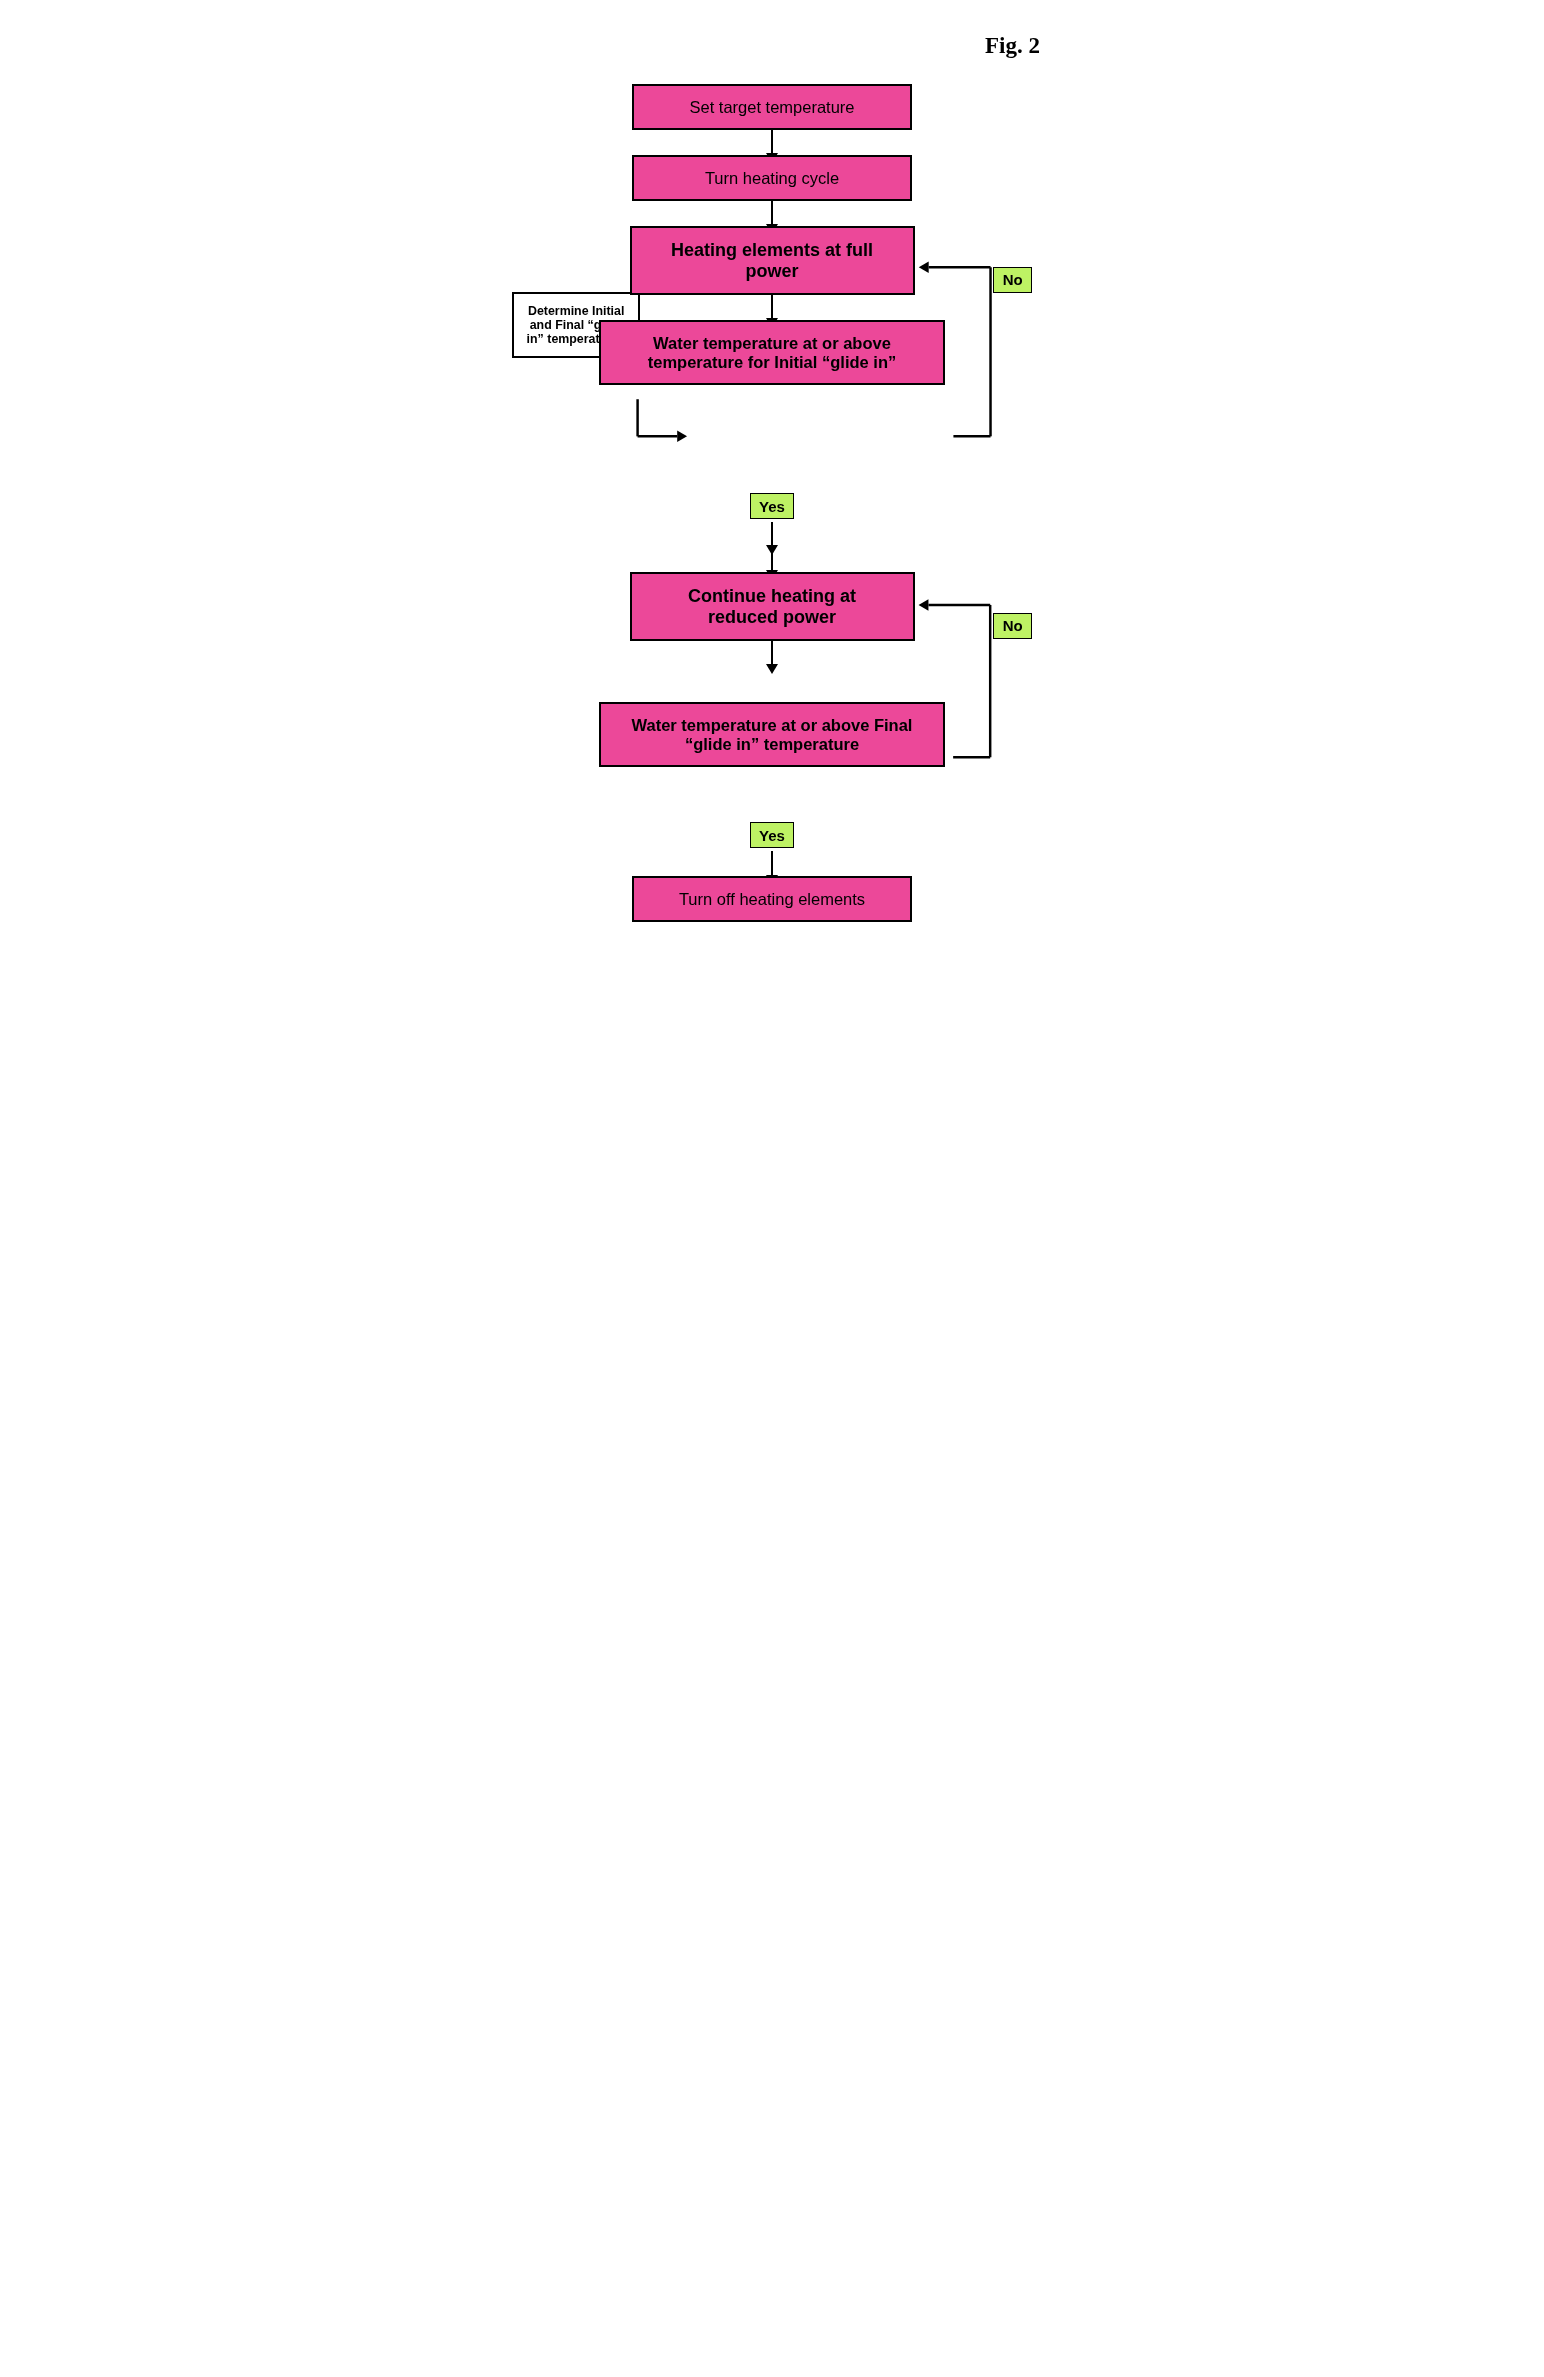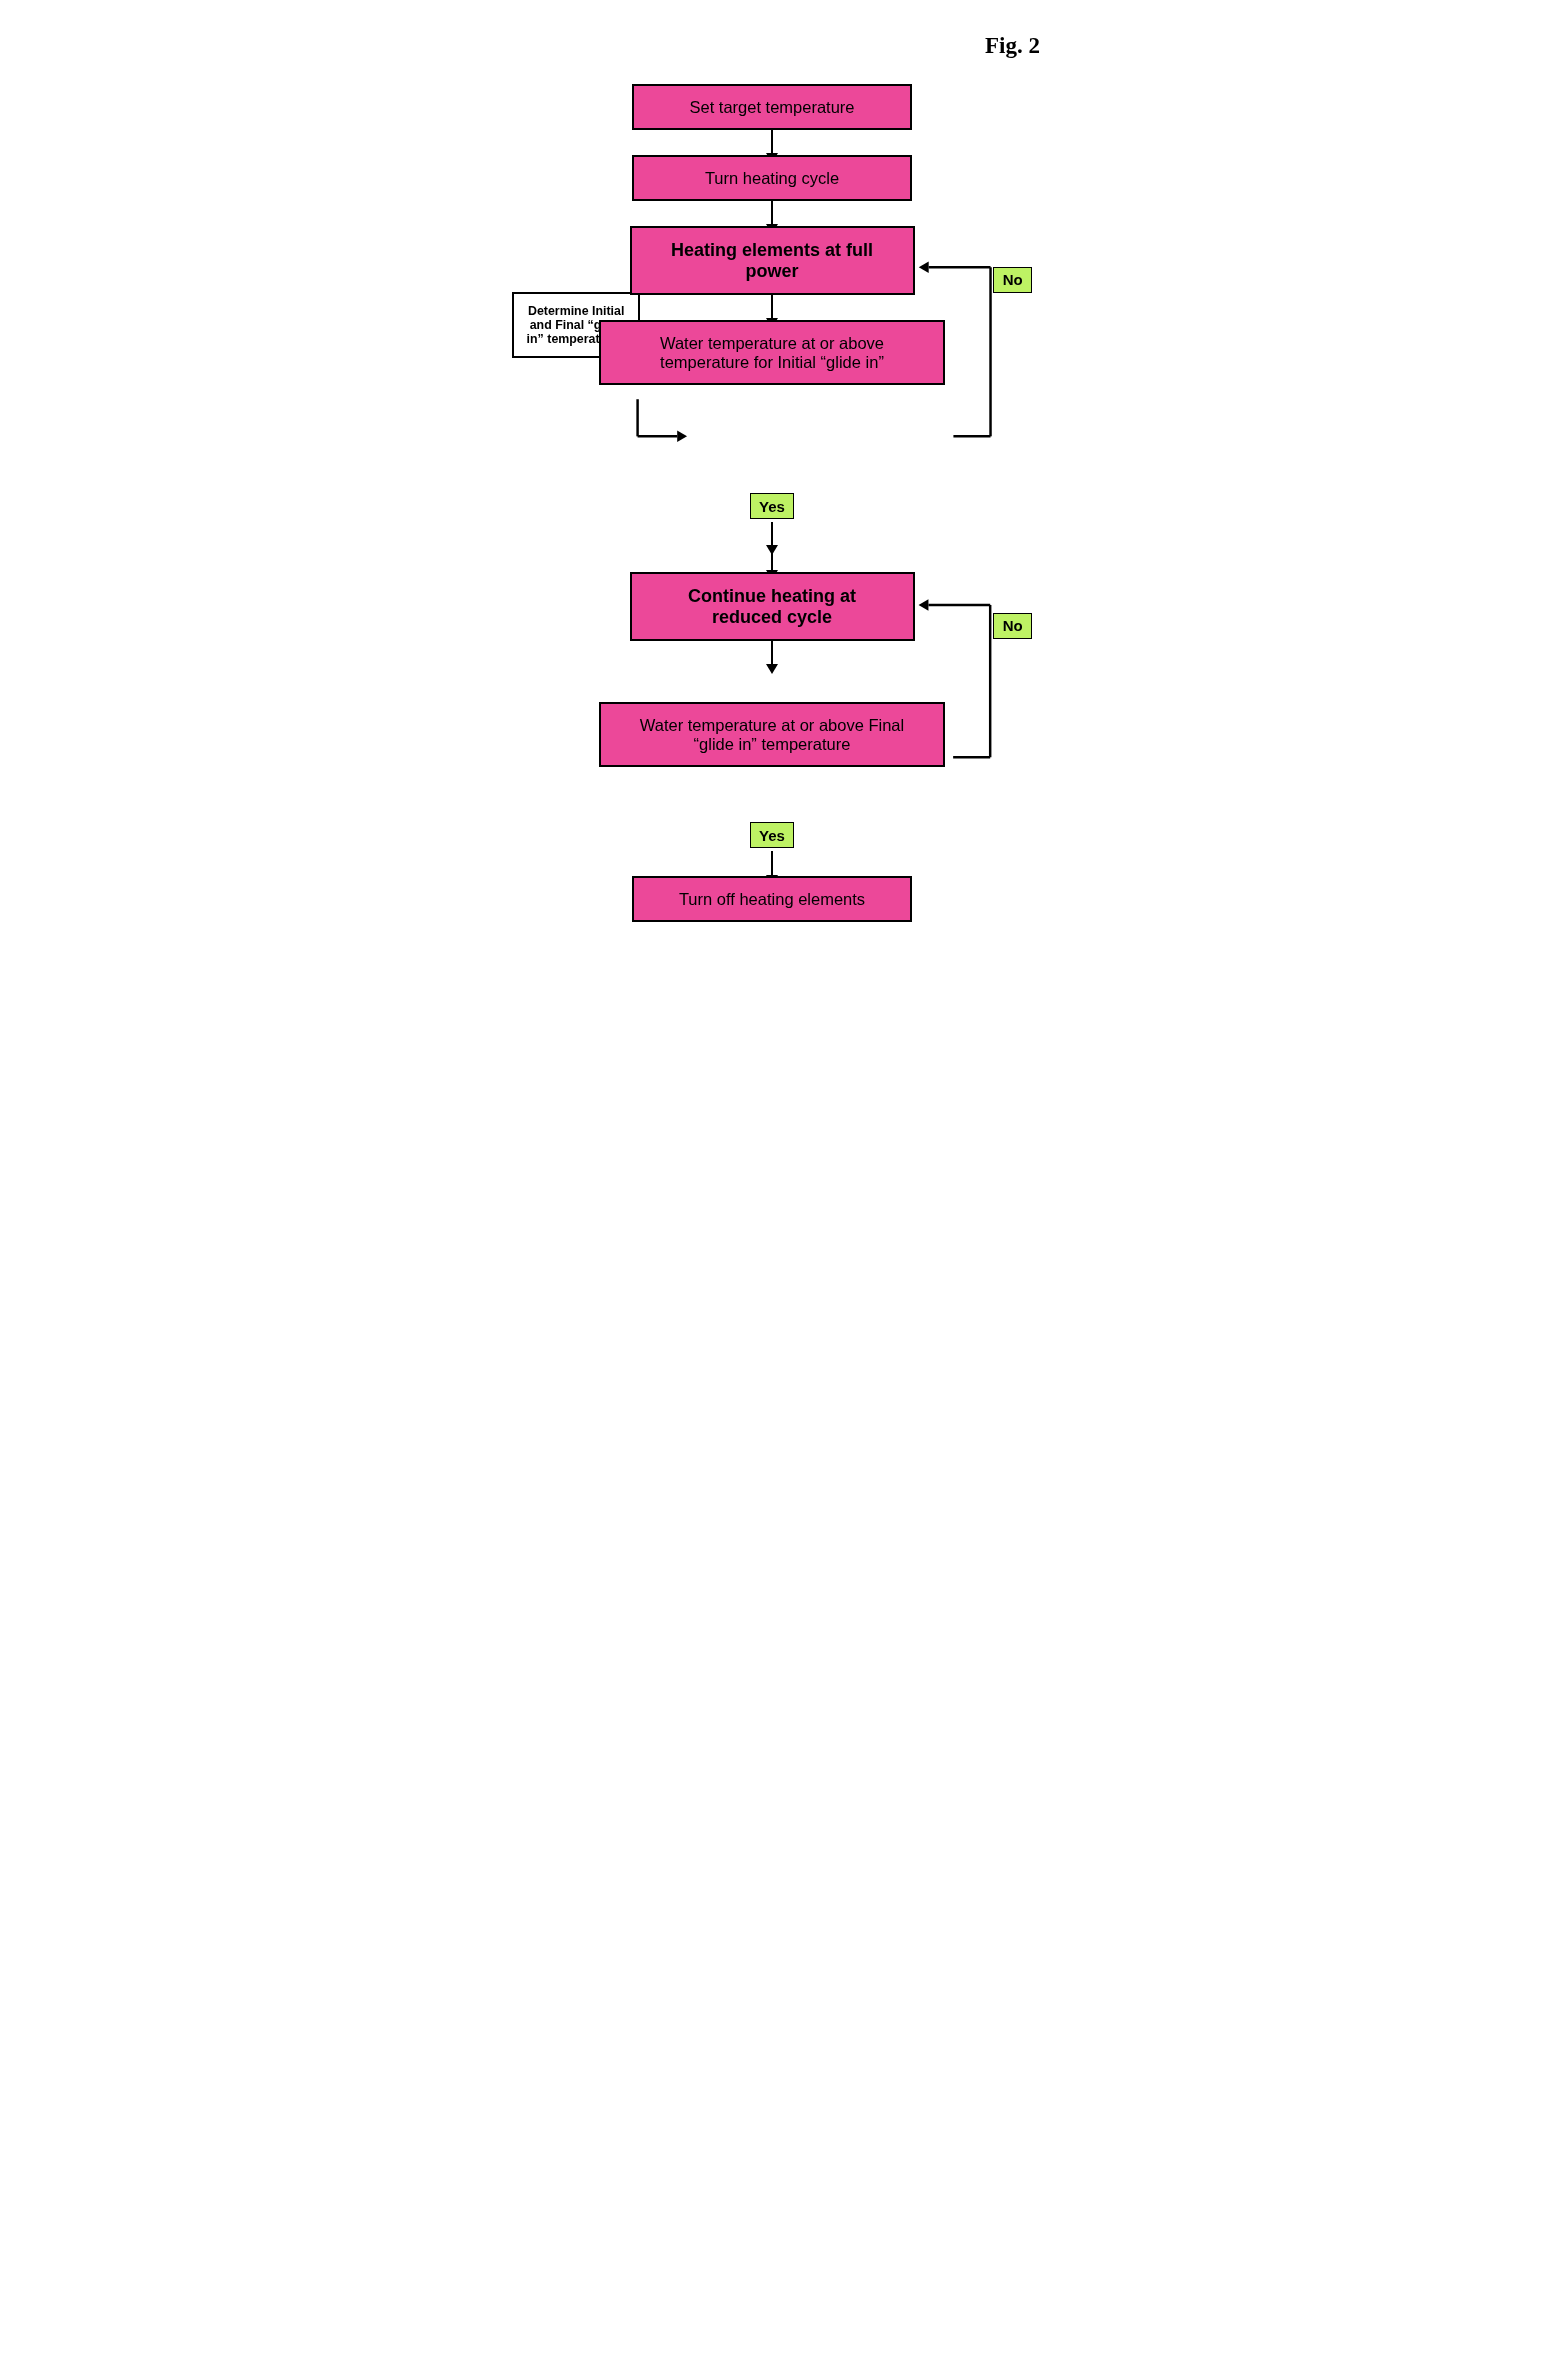--- a/index.html
+++ b/index.html
@@ -43,21 +43,21 @@
       font-size: 16.5px;
     }
     .box-bold {
       width: 285px;
       font-size: 18px;
       font-weight: bold;
     }
     .box-condition {
       width: 346px;
       font-size: 16.5px;
-      font-weight: normal;
+      font-weight: bold;
     }
     .arrow-down {
       width: 2.5px;
       background: #000;
       margin: 0 auto;
       position: relative;
     }
     .arrow-down::after {
       content: '';
       position: absolute;
@@ -173,21 +173,21 @@
     </div>
 
     <div class="arrow-down arrow-segment"></div>
 
 
     <div class="arrow-down arrow-segment"></div>
 
     <div class="section-with-feedback" style="min-height:247px;">
 
       <div class="box box-bold" style="position:relative; z-index:2;">
-        <span>Continue heating at reduced cycle</span>
+        <span>Continue heating at reduced power</span>
       </div>
 
       <div class="arrow-down arrow-segment" style="position:relative; z-index:2;"></div>
 
       <div class="box box-condition" style="position:relative; z-index:2;margin-top:36px;">
         <span>Water temperature at or above Final “glide in” temperature</span>
       </div>
 
       <div class="no-label" style="right: 8.2px; top: 41px;">
         <span>No</span>

